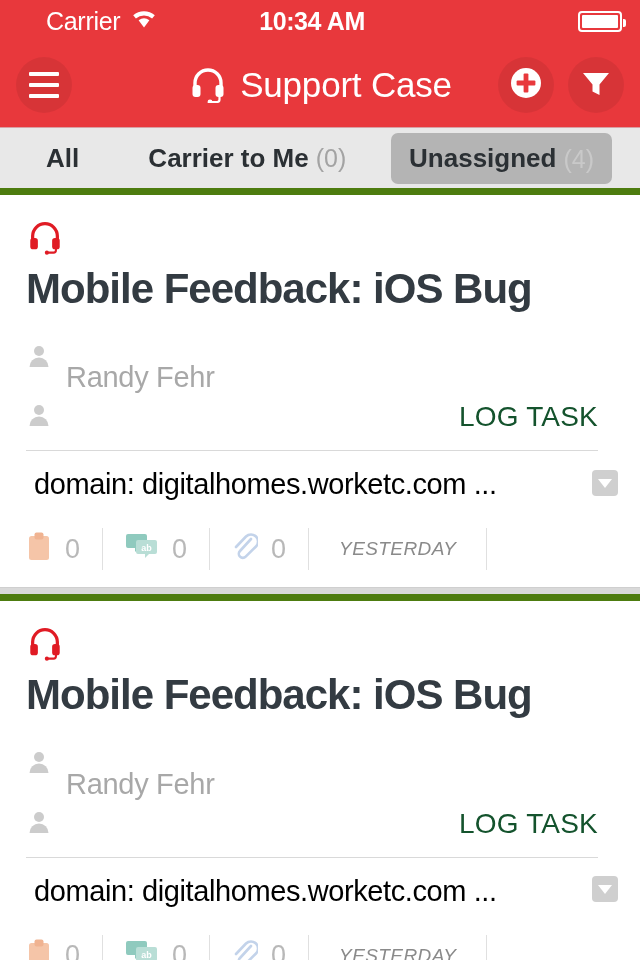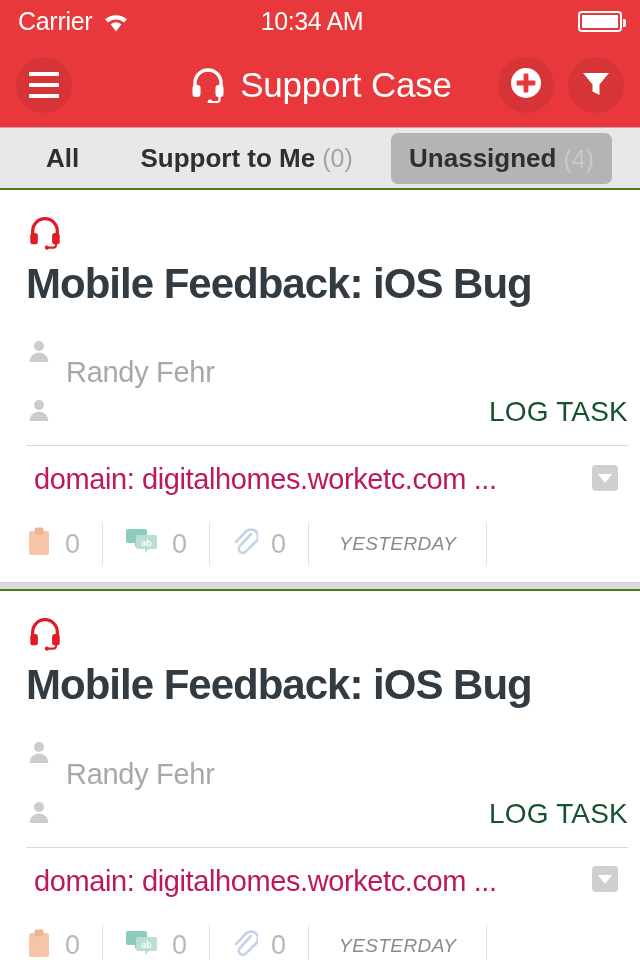--- a/index.html
+++ b/index.html
@@ -9,26 +9,26 @@
     font-family:"Liberation Sans", sans-serif;
     overflow:hidden;
   }
 
   
   .status-bar {
     height:42px; background:#e8383c;
     display:flex; align-items:center;
     padding:0 18px; position:relative;
   }
-  .status-left { display:flex; align-items:flex-end; gap:10px; }
+  .status-left { display:flex; align-items:flex-start; gap:10px;margin-left:28px; }
   .carrier-text { color:#fff; font-size:25px; letter-spacing:-0.3px; }
   .wifi-icon { display:block; }
   .status-time {
     position:absolute; left:0; right:16px; text-align:center;
-    color:#fff; font-size:25px; font-weight:normal; letter-spacing:-0.4px;
+    color:#fff; font-size:25px; font-weight:bold; letter-spacing:-0.4px;
     pointer-events:none;
   }
   .status-right { margin-left:auto; display:flex; align-items:center; }
   .battery {
     width:44px; height:21px; border:2px solid #fff;
     border-radius:4px; position:relative;
   }
   .battery::after {
     content:""; position:absolute; right:-6px; top:6px;
     width:3px; height:8px; background:#fff; border-radius:0 2px 2px 0;
@@ -85,43 +85,43 @@
   .tab-spacer-b { width:42px; }
 
   
   .list {
     background:#d9d9d9;
     display:flex; flex-direction:column; gap:6px;
     padding:0;
   }
   .card {
     background:#fff;
-    border-top:2px solid #4d7c0f;
+    border-top:7px solid #4d7c0f;
     border-bottom:1px solid #cfcfcf;
-    padding:22px 12px 0 26px;
+    padding:22px 42px 0 26px;
     position:relative;
   }
   .card-icon { margin-bottom:6px; }
   .card-title {
     font-size:42px; font-weight:bold; color:#333b42;
     letter-spacing:-1px; line-height:1.15;
     margin-bottom:8px;
   }
   .meta-row {
     display:flex; align-items:center; gap:14px;
     min-height:46px;
   }
   .meta-name { font-size:29px; color:#a8a8a8; letter-spacing:-0.3px;margin-top:40px; }
   .log-task {
     margin-left:auto; font-size:28px; color:#14532d;
     letter-spacing:0.2px; cursor:pointer;
   }
   .divider { height:1px; background:#d9d9d9; margin:10px 0 0 0; }
   .card-desc {
-    font-size:29px; color:#be185d; letter-spacing:-0.4px;
+    font-size:29px; color:#000000; letter-spacing:-0.4px;
     padding:17px 0 10px 8px;
   }
   .expand-btn {
     position:absolute; right:22px;
     width:26px; height:26px; background:#cfcfcf;
     border-radius:4px;
     display:flex; align-items:center; justify-content:center;
     cursor:pointer;
   }
   .expand-btn .tri {
@@ -214,21 +214,21 @@
     </div>
   </div>
 </div>
 
 <div class="tab-bar">
   <div class="tab">
     <span>All</span>
   </div>
   <div class="tab-spacer-a"></div>
   <div class="tab">
-    <span>Support to Me</span>
+    <span>Carrier to Me</span>
     <span class="tab-count">(0)</span>
   </div>
   <div class="tab-spacer-b"></div>
   <div class="tab selected">
     <span>Unassigned</span>
     <span class="tab-count">(4)</span>
   </div>
 </div>
 
 <div class="list">

